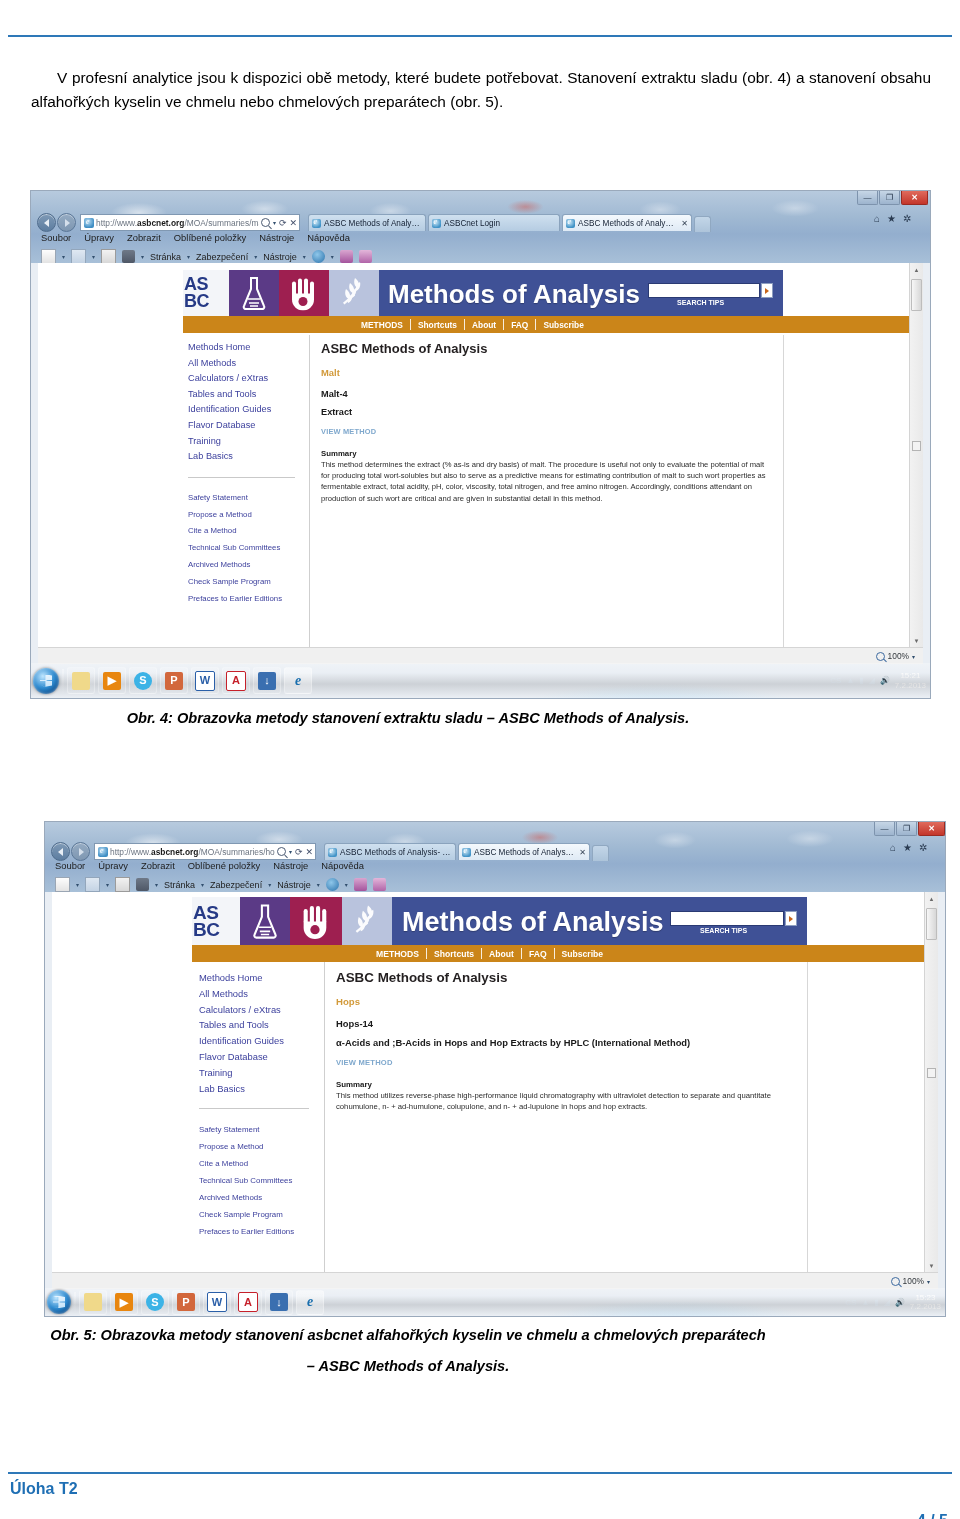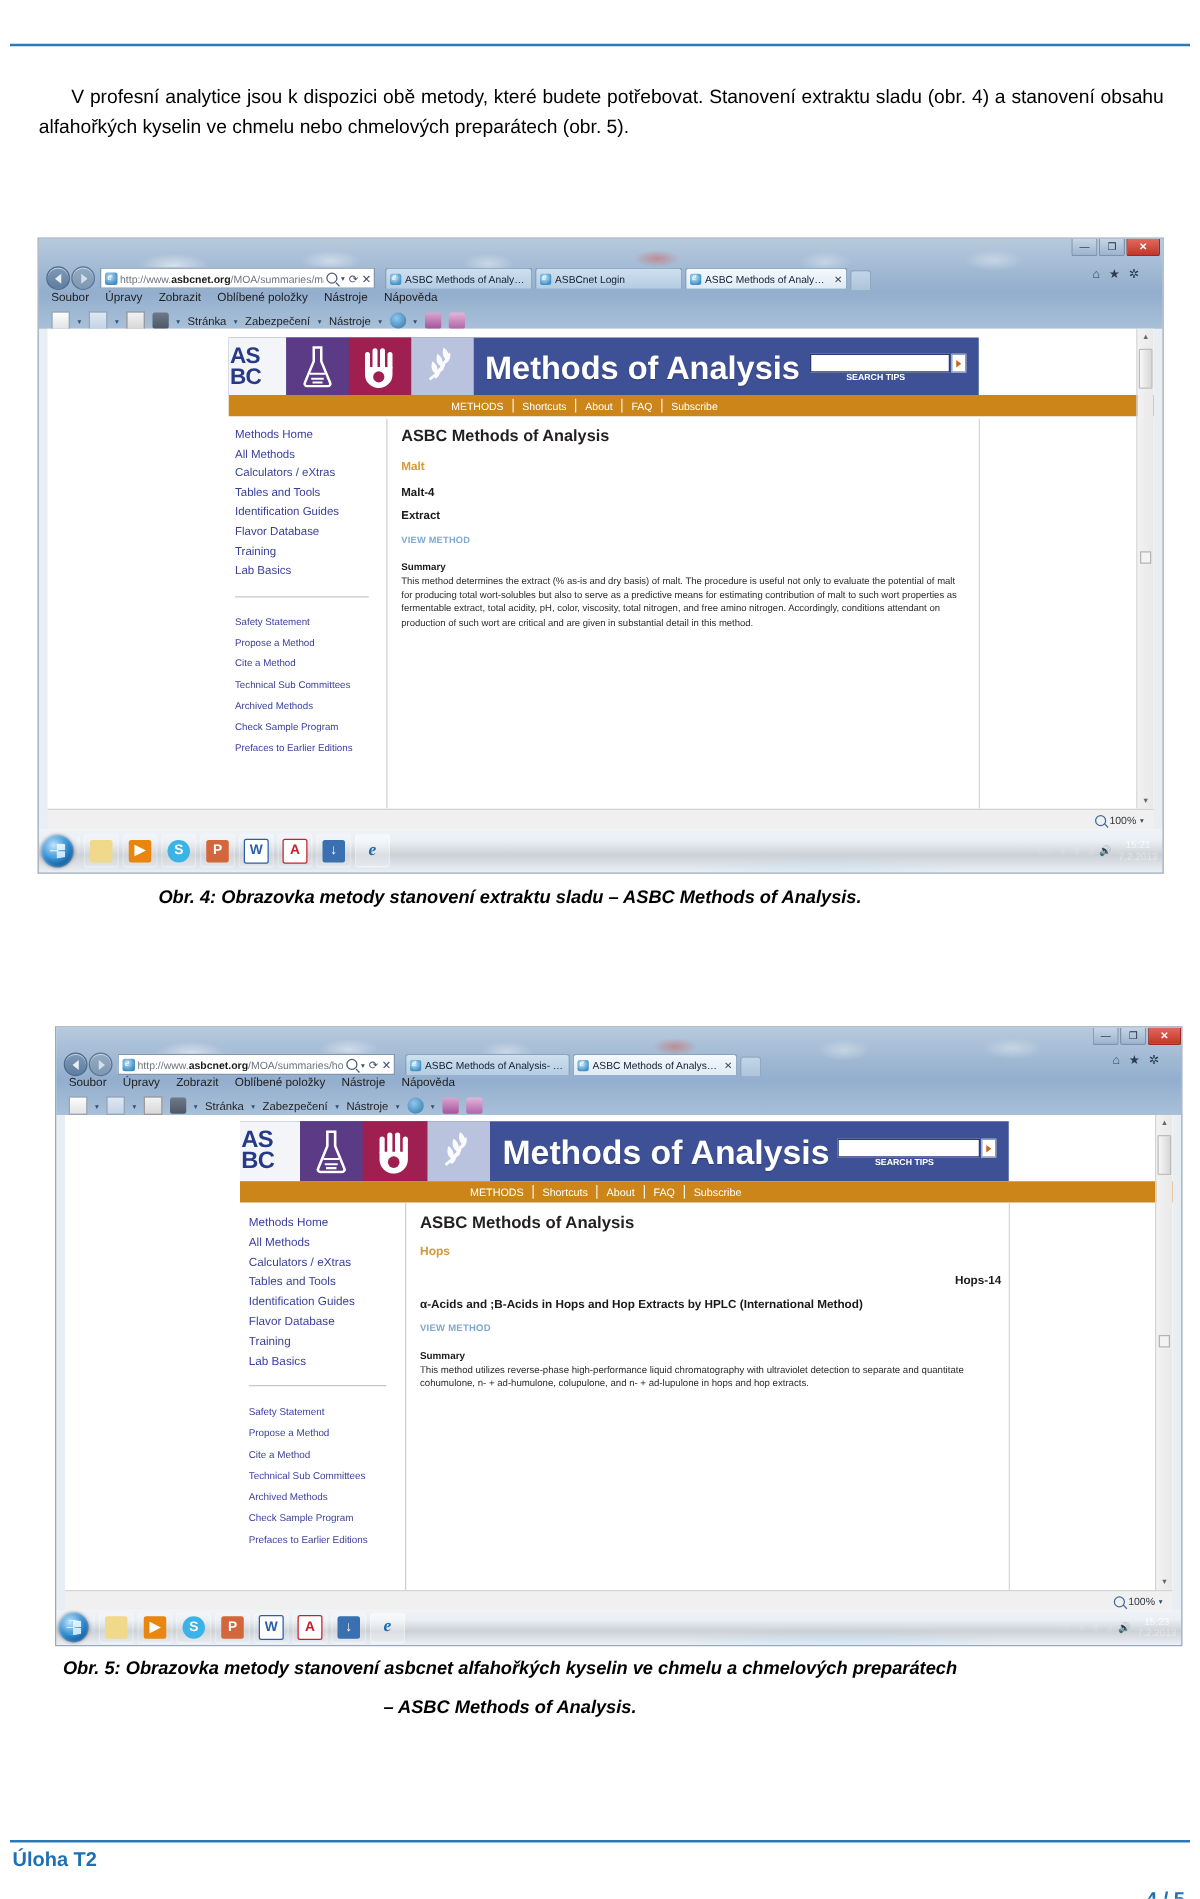--- a/index.html
+++ b/index.html
@@ -196,21 +196,21 @@
     position:absolute;color:#fff;font-weight:bold;
     font-family:"Liberation Sans",sans-serif;
     text-shadow:0 1px 1px rgba(0,0,0,.25);
     white-space:nowrap;
   }
   .searchbox{position:absolute;background:#fff;border:1px solid #2a3a73;}
   .searchgo{position:absolute;background:#fff;border:1px solid #8d9ec0;display:flex;align-items:center;justify-content:center;}
   .searchgo::after{content:"";width:0;height:0;border-style:solid;border-width:3px 0 3px 4px;border-color:transparent transparent transparent #c8651a;}
   .searchtips{position:absolute;color:#fff;font-weight:bold;white-space:nowrap;}
   .navband{position:absolute;background:#cb8519;display:flex;align-items:center;}
-  .navband .nitem{color:#fff;font-weight:normal;white-space:nowrap;}
+  .navband .nitem{color:#fff;font-weight:bold;white-space:nowrap;}
   .navband .nsep{background:#fff;opacity:.85;}
 
   
   .side{position:absolute;}
   .side a{display:block;color:#3b3f9c;text-decoration:none;white-space:nowrap;}
   .side .grp2 a{color:#3b3f9c;}
   .side .divider{background:#c9c9c9;height:1px;}
   .side-rule{position:absolute;width:1px;background:#cfcfcf;}
 
   .main{position:absolute;}
@@ -318,21 +318,21 @@
         <span class="mag"></span>
         <span class="caret">▾</span>
         <span>⟳</span>
         <span>✕</span>
       </span>
     </div>
     <div class="tab" style="width:118px;margin-left:8px;">
       <span class="tfav"></span>
       <span class="tlabel">ASBC Methods of Analysis- Ta...</span>
     </div>
-    <div class="tab" style="width:118px;">
+    <div class="tab" style="width:132px;">
       <span class="tfav"></span>
       <span class="tlabel">ASBCnet Login</span>
     </div>
     <div class="tab active" style="width:130px;">
       <span class="tfav"></span>
       <span class="tlabel">ASBC Methods of Analysis ...</span>
       <span class="tclose">✕</span>
     </div>
     <div class="tab-new"></div>
   </div>
@@ -683,21 +683,21 @@
         <a>Check Sample Program</a>
         <a>Prefaces to Earlier Editions</a>
       </div>
     </div>
     <div class="side-rule" style="left:272px;top:70px;height:310px;"></div>
     <div class="main-rule" style="left:755px;top:70px;height:310px;"></div>
 
     <div class="main" style="left:284px;top:78px;width:465px;">
       <div class="m-h1" style="font-size:13.4px;margin-bottom:11px;">ASBC Methods of Analysis</div>
       <div class="m-cat" style="font-size:9.6px;margin-bottom:11px;">Hops</div>
-      <div class="m-code" style="font-size:9.4px;margin-bottom:8px;text-align:right;">Hops-14</div>
+      <div class="m-code" style="font-size:9.4px;margin-bottom:8px;">Hops-14</div>
       <div class="m-name" style="font-size:9.4px;margin-bottom:10px;">α-Acids and ;B-Acids in Hops and Hop Extracts by HPLC (International Method)</div>
       <div class="m-view" style="font-size:7.6px;margin-bottom:13px;">VIEW METHOD</div>
       <div class="m-sumh" style="font-size:7.9px;margin-bottom:1px;">Summary</div>
       <div class="m-sum" style="font-size:7.7px;line-height:11.4px;width:460px;">This method utilizes reverse-phase high-performance liquid chromatography with ultraviolet detection to separate and quantitate cohumulone, n- + ad-humulone, colupulone, and n- + ad-lupulone in hops and hop extracts.</div>
     </div>
 
     <div class="vscroll">
       <div class="arw up">▲</div>
       <div class="thumb"></div>
       <div class="box" style="top:176px;"></div>

